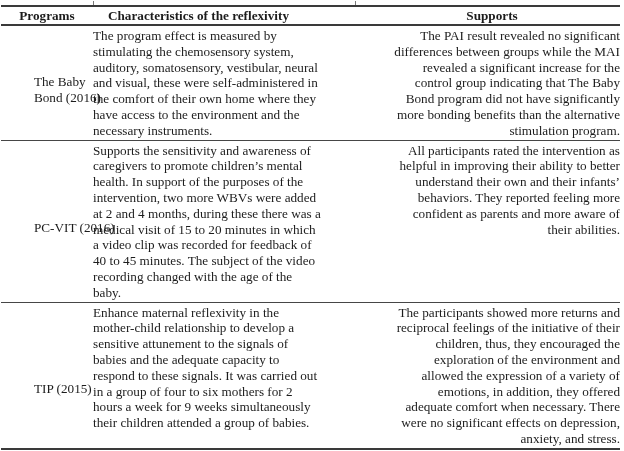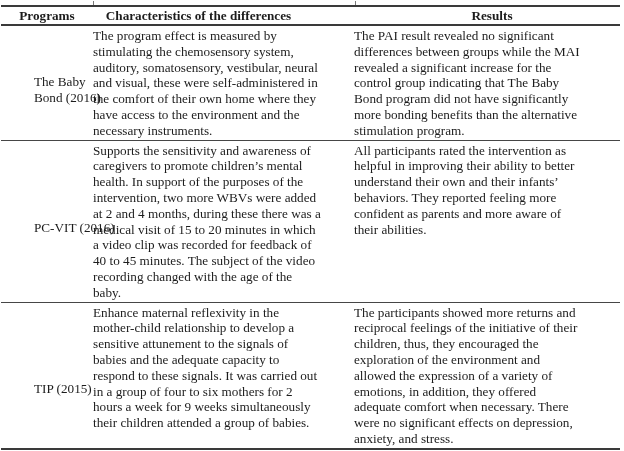--- a/index.html
+++ b/index.html
@@ -51,21 +51,21 @@
   tbody tr:last-child { border-bottom: none; }
   td {
     vertical-align: top;
     padding: 2px 0 1px 0;
     white-space: pre;
     overflow: visible;
   }
   td.program {
     vertical-align: middle;
   }
-  td.results { padding-left: 2px; }
+  td.results { padding-left: 2px; text-align: right; }
   td.program .prog { display: inline-block; position: relative; }
   tr.r1 .prog { top: 7px; }
   tr.r2 .prog { top: 6px; }
   tr.r3 .prog { top: 13px; }
 </style>
 </head>
 <body>
 
 <div class="canvas">
   <div class="tick t1"></div>
@@ -76,24 +76,24 @@
       <col class="c1">
         <col class="c2">
         <col class="c3">
     </colgroup>
     <thead>
       <tr>
         <th class="h-prog">
           <span class="hdr">Programs</span>
         </th>
         <th class="h-char">
-          <span class="hdr">Characteristics of the differences</span>
+          <span class="hdr">Characteristics of the reflexivity</span>
         </th>
         <th class="h-res">
-          <span class="hdr">Results</span>
+          <span class="hdr">Supports</span>
         </th>
       </tr>
     </thead>
     <tbody>
       <tr class="r1">
         <td class="program">
           <span class="prog">The Baby
 Bond (2016)</span>
         </td>
         <td class="characteristics">The program effect is measured by

